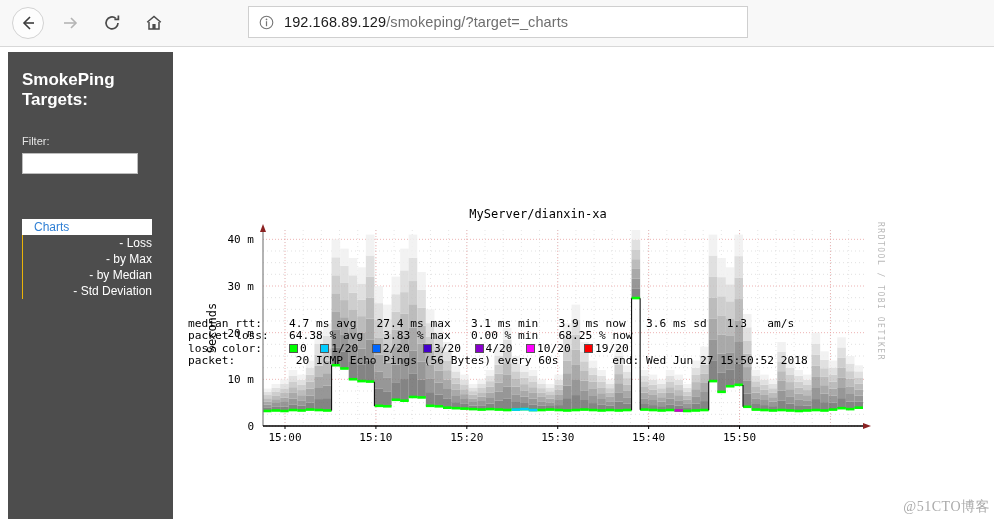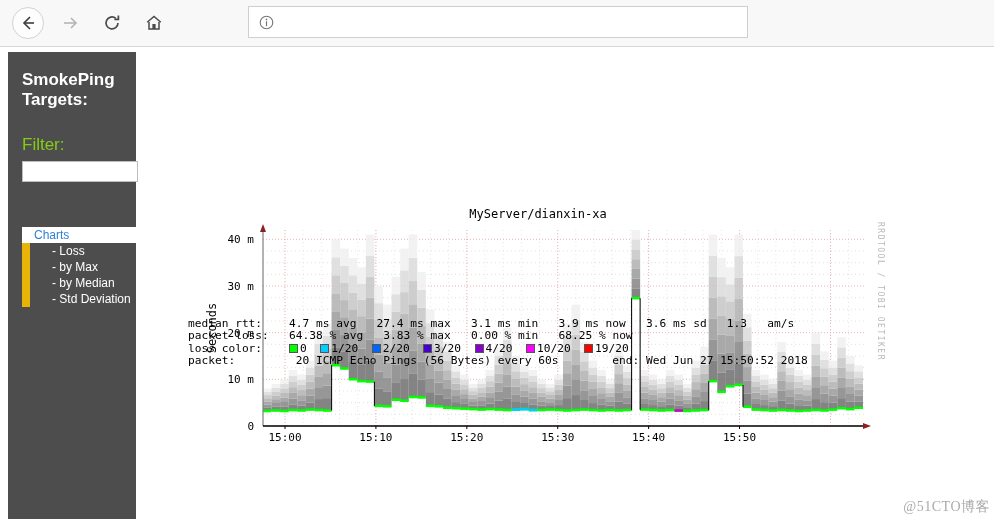--- a/index.html
+++ b/index.html
@@ -51,32 +51,32 @@
   
   #page {
     position: absolute; left: 0; top: 47px;
     width: 994px; height: 472px;
     background: #ffffff;
   }
 
   
   #sidebar {
     position: absolute; left: 8px; top: 5px;
-    width: 128px; height: 467px;
+    width: 165px; height: 467px;
     background: #4d4d4d;
     color: #ffffff;
     padding: 18px 14px 0 14px;
   }
   #sidebar-title {
     font-size: 17px; font-weight: bold; line-height: 1.2;
     color: #ffffff; margin: 0 0 24px 0;
     white-space: pre-line;
   }
   #filter-label {
-    font-size: 17px; color: #84cc16; margin-bottom: 6px;
+    font-size: 11px; color: #e5e5e5; margin-bottom: 6px;
   }
   #filter-input {
     width: 116px; height: 21px;
     background: #ffffff; border: 1px solid #bdbdbd;
     font-size: 12px; padding: 0 3px;
     font-family: "Liberation Sans", sans-serif;
   }
   #nav-tree {
     margin-top: 45px;
     position: relative;
@@ -85,23 +85,24 @@
     background: #ffffff;
     color: #2f7fd4;
     font-size: 12px;
     padding: 1px 0 1px 12px;
     width: 130px;
     display: block;
     text-decoration: none;
   }
   .nav-sub-group {
     background: transparent;
-    border-left: 8px solid #eab308;
-    padding-left: 8px;
+    border-left: 1px solid #eab308;
+    padding-left: 0;
     width: 130px;
+    text-align: right;
   }
   .nav-sub {
     color: #ffffff;
     font-size: 12px;
     padding: 1px 0 1px 14px;
     display: block;
     text-decoration: none;
     white-space: nowrap;
   }
   #nav-extra {
@@ -194,20 +195,21 @@
   </div>
 
   <div id="urlbar-wrap">
     <span id="info-icon">
       <svg width="15" height="15" viewBox="0 0 15 15">
         <circle cx="7.5" cy="7.5" r="6.3" fill="none" stroke="#757575" stroke-width="1.1"></circle>
         <circle cx="7.5" cy="4.4" r="0.85" fill="#757575"></circle>
         <rect x="6.9" y="6.2" width="1.2" height="5" fill="#757575"></rect>
       </svg>
     </span>
+    <span id="url-text"><span id="url-host">192.168.89.129</span><span id="url-path">/smokeping/?target=_charts</span></span>
   </div>
 </div>
 
 <div id="page">
 
   <div id="sidebar">
     <div id="sidebar-title">SmokePing
 Targets:</div>
 
     <div id="filter-label">Filter:</div>

